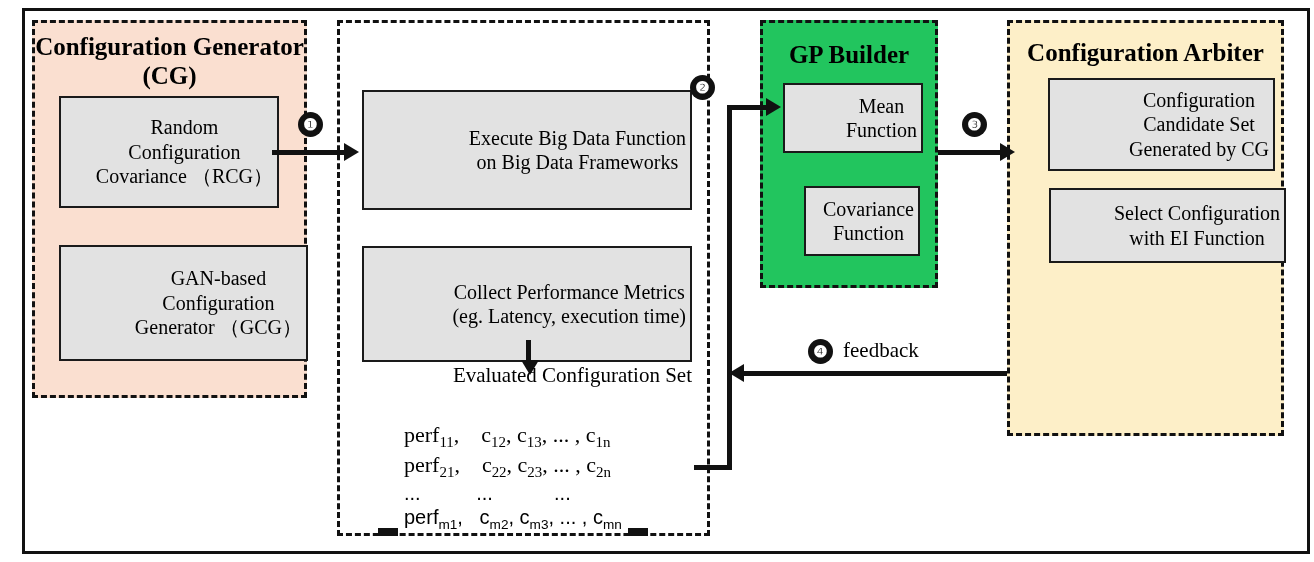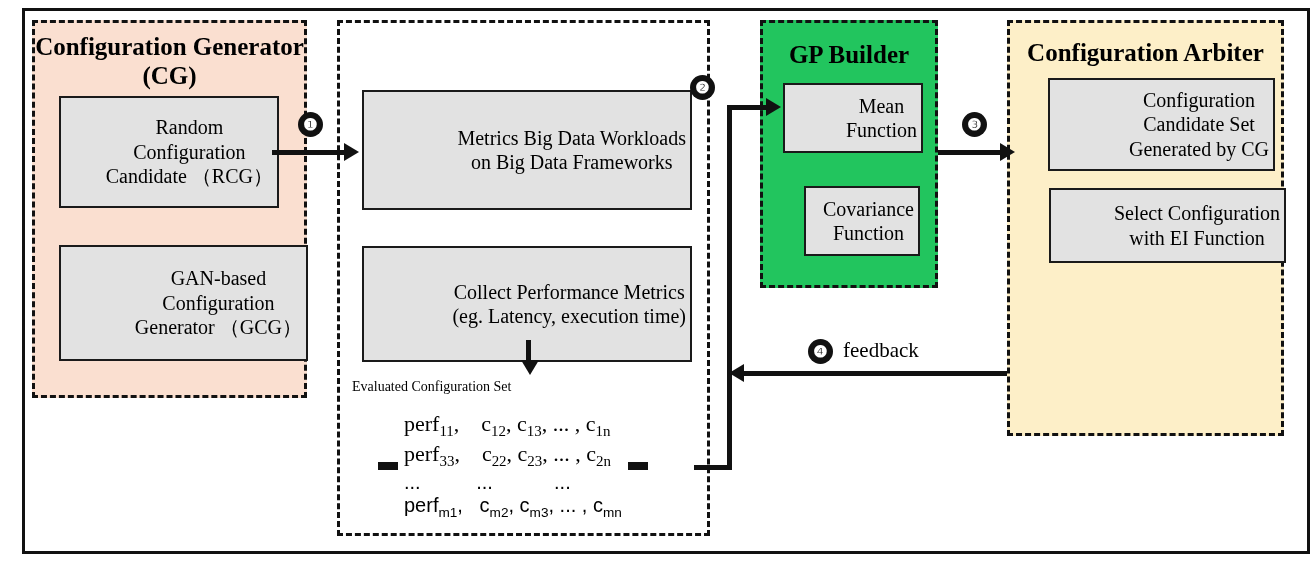--- a/index.html
+++ b/index.html
@@ -38,22 +38,22 @@
 
   
   .badge{position:absolute;width:25px;height:25px;border-radius:50%;
     background:#111;color:#fff;font-family:"Liberation Serif",serif;
     font-size:16px;font-weight:bold;display:flex;align-items:center;
     justify-content:center;line-height:1;}
 
   .edge-label{position:absolute;font-size:21px;color:#000;}
 
   
-  .matrix-caption{position:absolute;font-size:14px;text-align:left;margin-top:16px;}
-  .matrix-wrap{position:absolute;display:flex;align-items:center;}
+  .matrix-caption{position:absolute;font-size:21px;text-align:right;}
+  .matrix-wrap{position:absolute;display:flex;align-items:flex-end;}
   .brk{width:16px;border-top:4px solid #111;border-bottom:4px solid #111;}
   .brk-l{border-left:4px solid #111;}
   .brk-r{border-right:4px solid #111;}
   .matrix-rows{padding:3px 6px;}
   .mrow{font-size:22px;line-height:1.18;white-space:pre;color:#000;}
   .mrow.sans{font-family:"Liberation Sans",sans-serif;font-size:20px;}
   .mrow sub{font-size:0.68em;}
 </style>
 </head>
 <body>
@@ -64,57 +64,57 @@
 
   <div class="panel panel-cg">
     <div class="panel-title" style="top:10px;">
       <div>Configuration Generator</div>
       <div>(CG)</div>
     </div>
     <div class="box" style="left:24px;top:73px;width:220px;height:112px;">
       <div>
         <span>Random</span>
         <span>Configuration</span>
-        <span>Candidate （RCG）</span>
+        <span>Covariance （RCG）</span>
       </div>
     </div>
     <div class="box" style="left:24px;top:222px;width:249px;height:116px;">
       <div>
         <span>GAN-based</span>
         <span>Configuration</span>
         <span style="font-weight:normal;">Generator （GCG）</span>
       </div>
     </div>
   </div>
 
   <div class="panel panel-profiler">
     <div class="box" style="left:22px;top:67px;width:330px;height:120px;">
       <div>
-        <span>Metrics Big Data Workloads</span>
+        <span>Execute Big Data Function</span>
         <span>on Big Data Frameworks</span>
       </div>
     </div>
     <div class="box" style="left:22px;top:223px;width:330px;height:116px;">
       <div>
         <span>Collect Performance Metrics</span>
         <span>(eg. Latency, execution time)</span>
       </div>
     </div>
   </div>
 
   <div class="vline" style="left:526px;top:340px;height:22px;"></div>
   <div class="arrow-d" style="left:521px;top:360px;"></div>
 
   <div class="matrix-caption" style="left:352px;top:363px;width:340px;">Evaluated Configuration Set</div>
 
   <div class="matrix-wrap" style="left:378px;top:396px;width:320px;height:140px;">
     <div class="brk brk-l"></div>
     <div class="matrix-rows">
       <div class="mrow">perf<sub>11</sub>,&nbsp;&nbsp;&nbsp; c<sub>12</sub>, c<sub>13</sub>, ... , c<sub>1n</sub></div>
-      <div class="mrow">perf<sub>33</sub>,&nbsp;&nbsp;&nbsp; c<sub>22</sub>, c<sub>23</sub>, ... , c<sub>2n</sub></div>
+      <div class="mrow">perf<sub>21</sub>,&nbsp;&nbsp;&nbsp; c<sub>22</sub>, c<sub>23</sub>, ... , c<sub>2n</sub></div>
       <div class="mrow sans dots-row">...&nbsp;&nbsp;&nbsp;&nbsp;&nbsp;&nbsp;&nbsp;&nbsp;&nbsp;&nbsp;...&nbsp;&nbsp;&nbsp;&nbsp;&nbsp;&nbsp;&nbsp;&nbsp;&nbsp;&nbsp;&nbsp;...</div>
       <div class="mrow sans">perf<sub>m1</sub>,&nbsp;&nbsp; c<sub>m2</sub>, c<sub>m3</sub>, ... , c<sub>mn</sub></div>
     </div>
     <div class="brk brk-r"></div>
   </div>
 
   <div class="panel panel-gp">
     <div class="panel-title" style="top:18px;">GP Builder</div>
     <div class="box" style="left:20px;top:60px;width:140px;height:70px;">
       <div>

